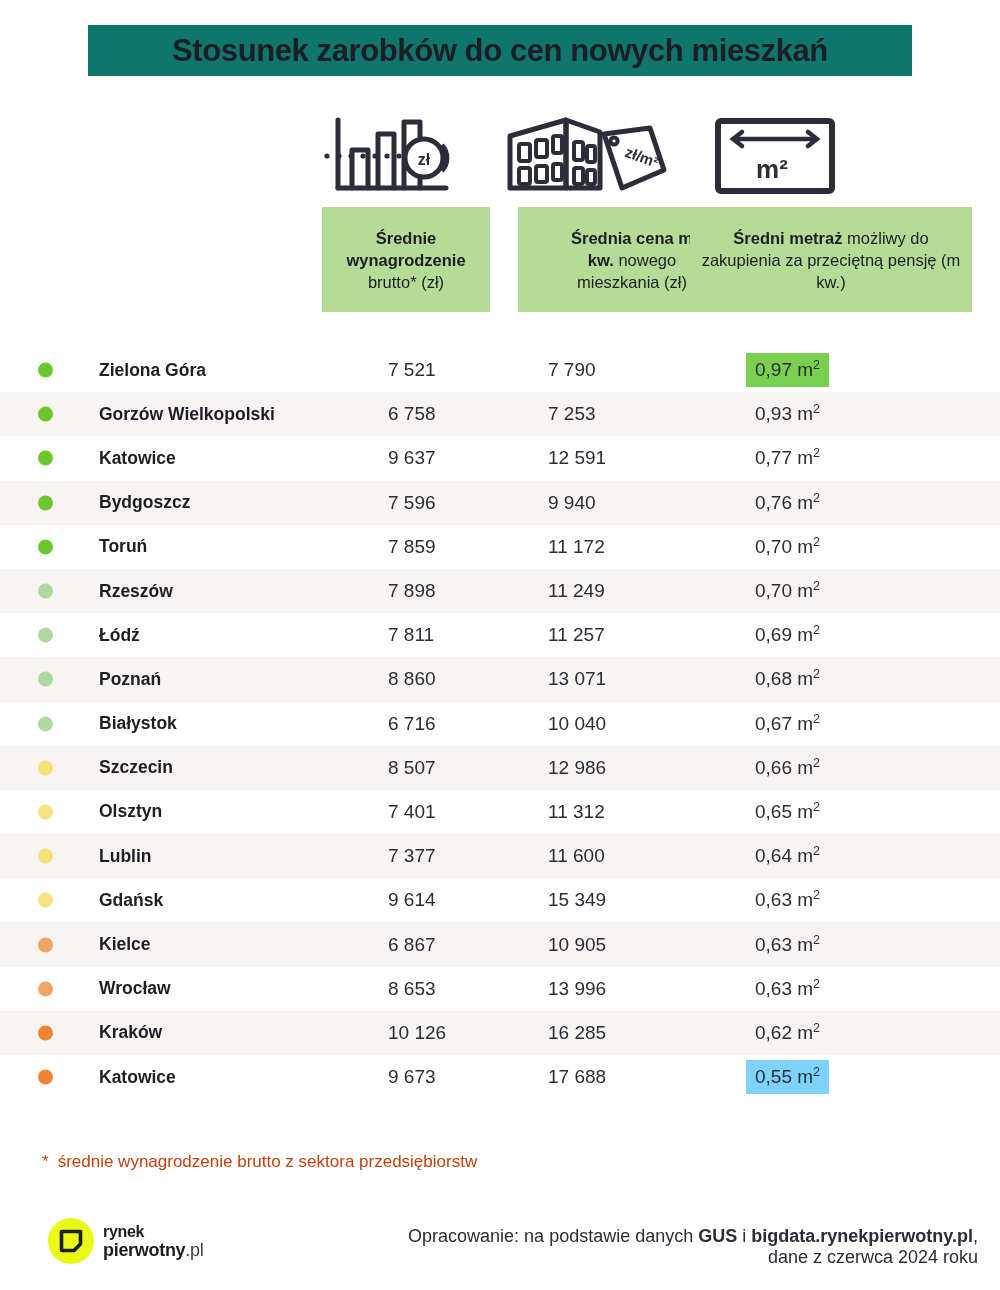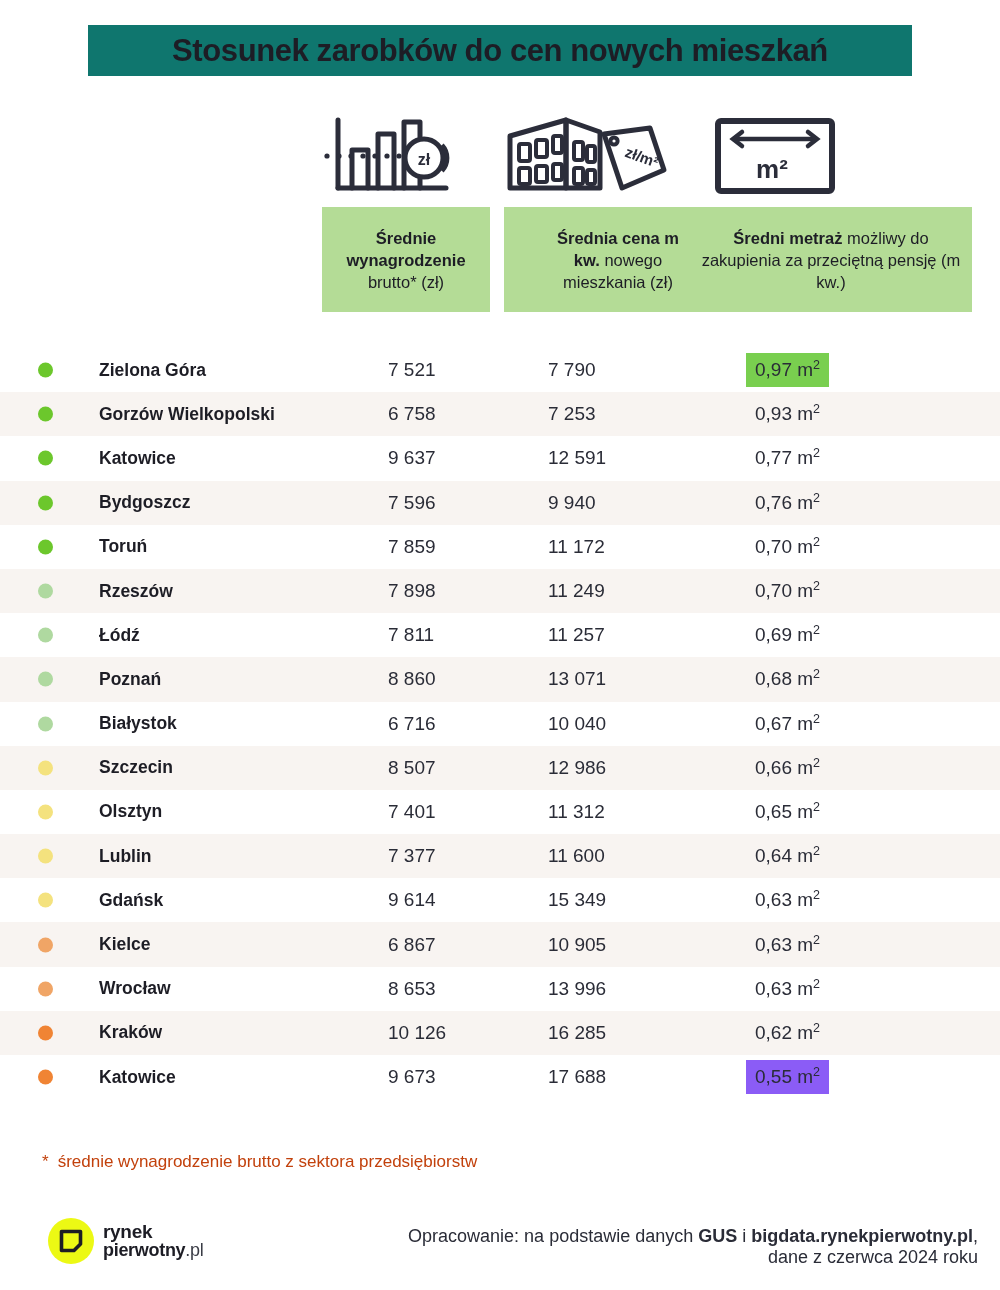--- a/index.html
+++ b/index.html
@@ -70,21 +70,21 @@
     height: 105px;
     background: #b4dc96;
     display: flex;
     align-items: center;
     justify-content: center;
     text-align: center;
     box-sizing: border-box;
     padding: 0 6px;
   }
   .col-head.c1 { left: 0px;   width: 168px; }
-  .col-head.c2 { left: 182px; width: 194px; padding-left: 40px; }
+  .col-head.c2 { left: 196px; width: 194px; padding-left: 40px; }
   .col-head.c3 { left: 368px; width: 282px; }
   .col-head .ch-inner {
     font-size: 16.5px;
     line-height: 22px;
     color: #1d1d25;
   }
   .col-head b { font-weight: bold; }
 
   
   .table {
@@ -147,21 +147,21 @@
   }
   .v3 {
     font-size: 19px;
     color: #2a2c37;
     white-space: nowrap;
     padding: 6px 9px;
     margin-left: -9px;
     box-sizing: border-box;
   }
   .v3.hl-green { background: #79cf4f; }
-  .v3.hl-orange { background: #8b5cf6; }
+  .v3.hl-orange { background: #7dd3fc; }
   .v3 sup {
     font-size: 0.66em;
     vertical-align: super;
     line-height: 0;
   }
 
   
   .footnote {
     position: absolute;
     left: 42px;
@@ -193,21 +193,21 @@
     left: 11px;
     top: 11px;
     width: 24px;
     height: 24px;
   }
   .logo-words {
     margin-left: 9px;
     line-height: 18px;
   }
   .logo-words .lw1 {
-    font-size: 19px;
+    font-size: 16px;
     font-weight: bold;
     color: #1d1d25;
     display: block;
     letter-spacing: -0.3px;
   }
   .logo-words .lw2 {
     font-size: 18px;
     font-weight: bold;
     color: #1d1d25;
     display: block;

